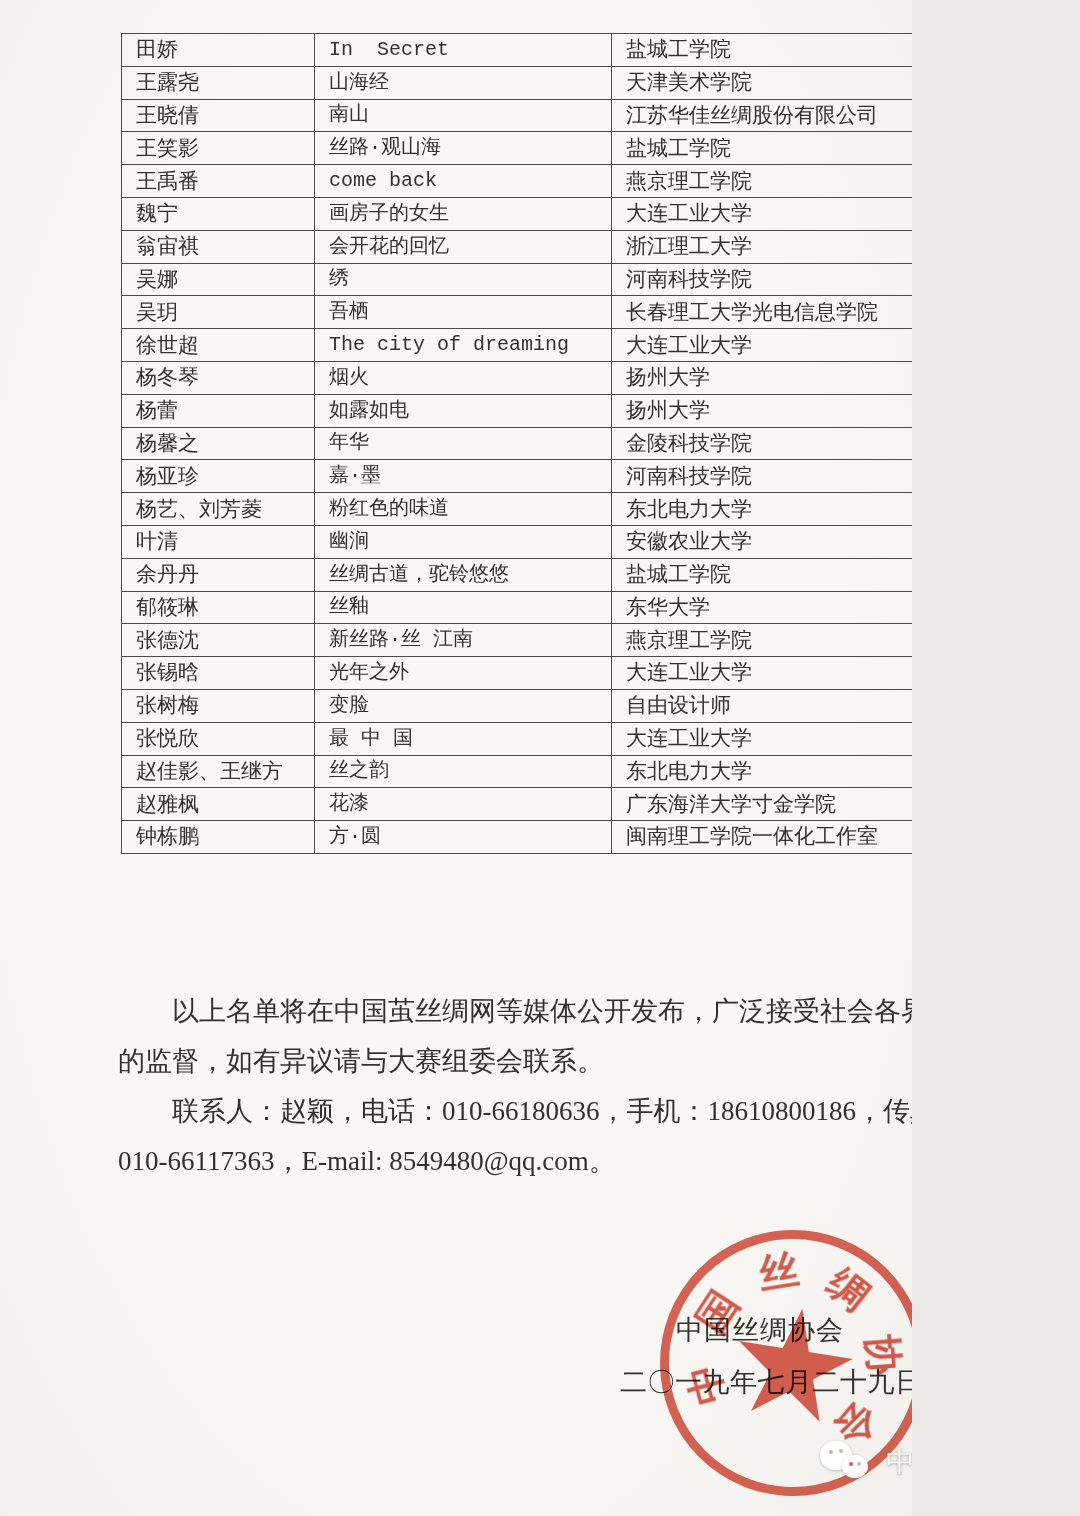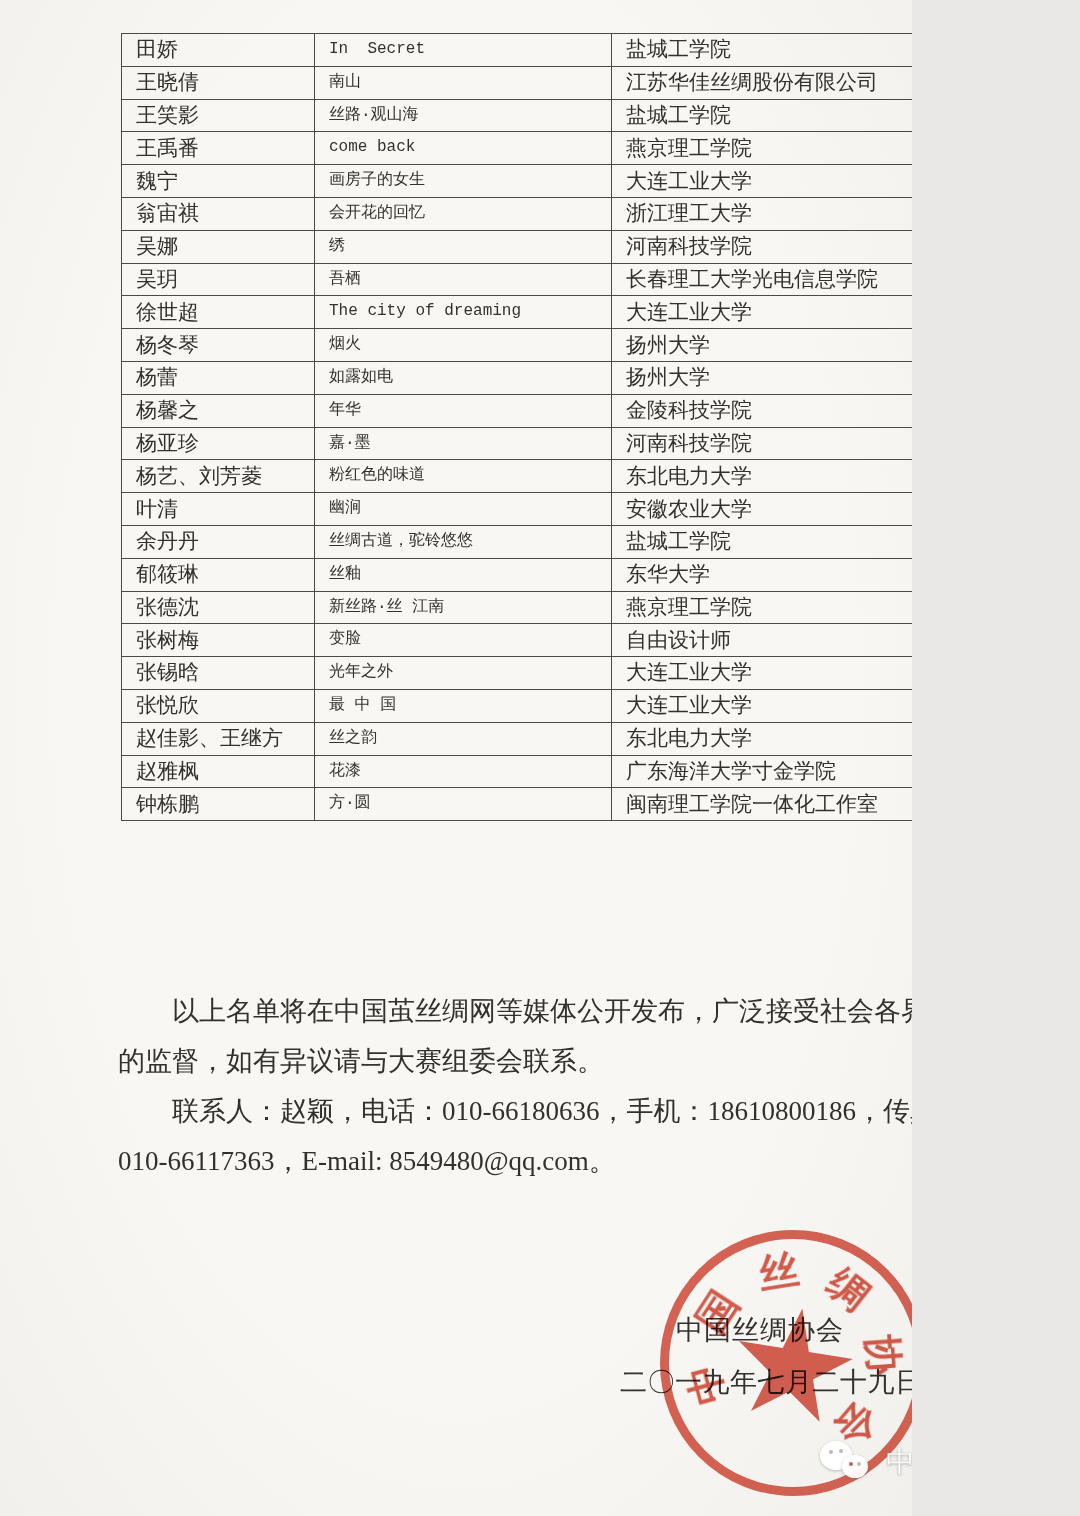--- a/index.html
+++ b/index.html
@@ -25,21 +25,21 @@
     font-size:21px;
     line-height:1.1;
     padding:0 4px 0 14px;
     white-space:pre-wrap;
     overflow:hidden;
     vertical-align:middle;
     color:var(--ink,#33302d);
   }
   table.winners td.col-title{
     font-family:"Liberation Mono","DejaVu Sans Mono","Liberation Serif",serif;
-    font-size:16px;
+    font-size:20px;
   }
 
   
   .body-text{
     position:absolute;left:118px;top:986px;width:860px;
     font-size:27px;line-height:50px;
   }
   .body-text p{margin:0;text-indent:2em;}
   .body-text p.announce{width:822px;}
   .body-text p.contact{width:858px;}
@@ -121,20 +121,25 @@
         <col style="width:297px">
         <col style="width:374px">
     </colgroup>
     <tbody>
         <tr>
           <td class="col-name">田娇</td>
           <td class="col-title">In  Secret</td>
           <td class="col-inst">盐城工学院</td>
         </tr>
         <tr>
+          <td class="col-name">王露尧</td>
+          <td class="col-title">山海经</td>
+          <td class="col-inst">天津美术学院</td>
+        </tr>
+        <tr>
           <td class="col-name">王晓倩</td>
           <td class="col-title">南山</td>
           <td class="col-inst">江苏华佳丝绸股份有限公司</td>
         </tr>
         <tr>
           <td class="col-name">王笑影</td>
           <td class="col-title">丝路·观山海</td>
           <td class="col-inst">盐城工学院</td>
         </tr>
         <tr>
@@ -206,28 +211,28 @@
           <td class="col-name">郁筱琳</td>
           <td class="col-title">丝釉</td>
           <td class="col-inst">东华大学</td>
         </tr>
         <tr>
           <td class="col-name">张德沈</td>
           <td class="col-title">新丝路·丝 江南</td>
           <td class="col-inst">燕京理工学院</td>
         </tr>
         <tr>
+          <td class="col-name">张锡晗</td>
+          <td class="col-title">光年之外</td>
+          <td class="col-inst">大连工业大学</td>
+        </tr>
+        <tr>
           <td class="col-name">张树梅</td>
           <td class="col-title">变脸</td>
           <td class="col-inst">自由设计师</td>
-        </tr>
-        <tr>
-          <td class="col-name">张锡晗</td>
-          <td class="col-title">光年之外</td>
-          <td class="col-inst">大连工业大学</td>
         </tr>
         <tr>
           <td class="col-name">张悦欣</td>
           <td class="col-title">最 中 国</td>
           <td class="col-inst">大连工业大学</td>
         </tr>
         <tr>
           <td class="col-name">赵佳影、王继方</td>
           <td class="col-title">丝之韵</td>
           <td class="col-inst">东北电力大学</td>

